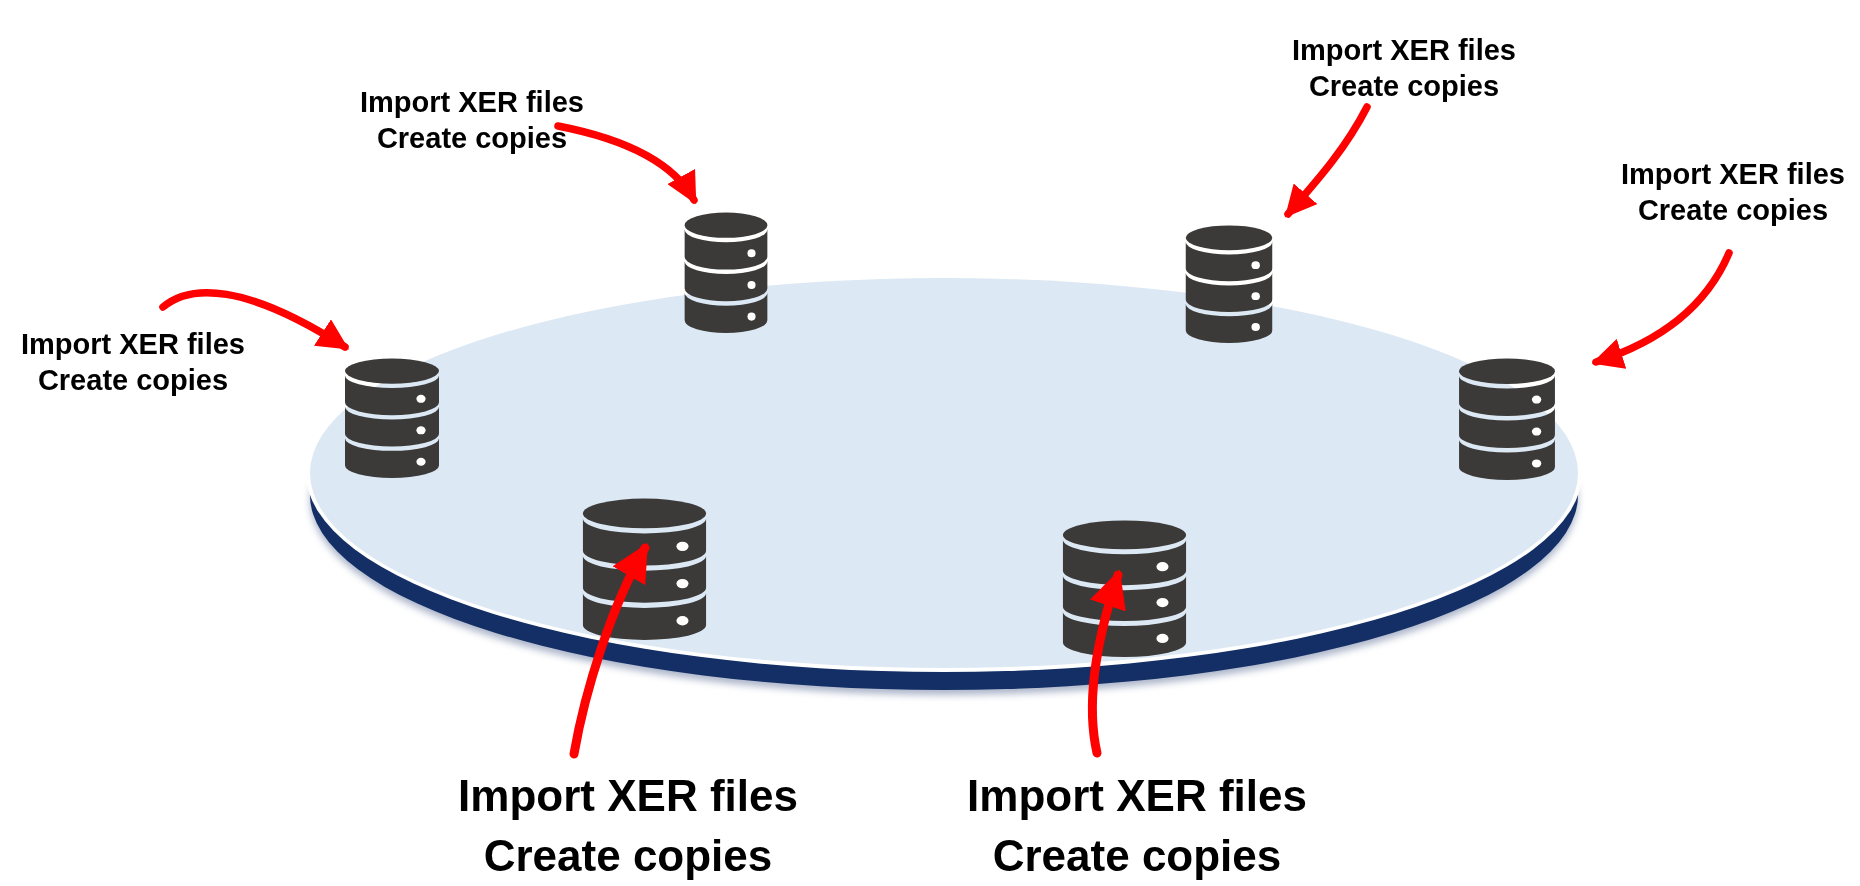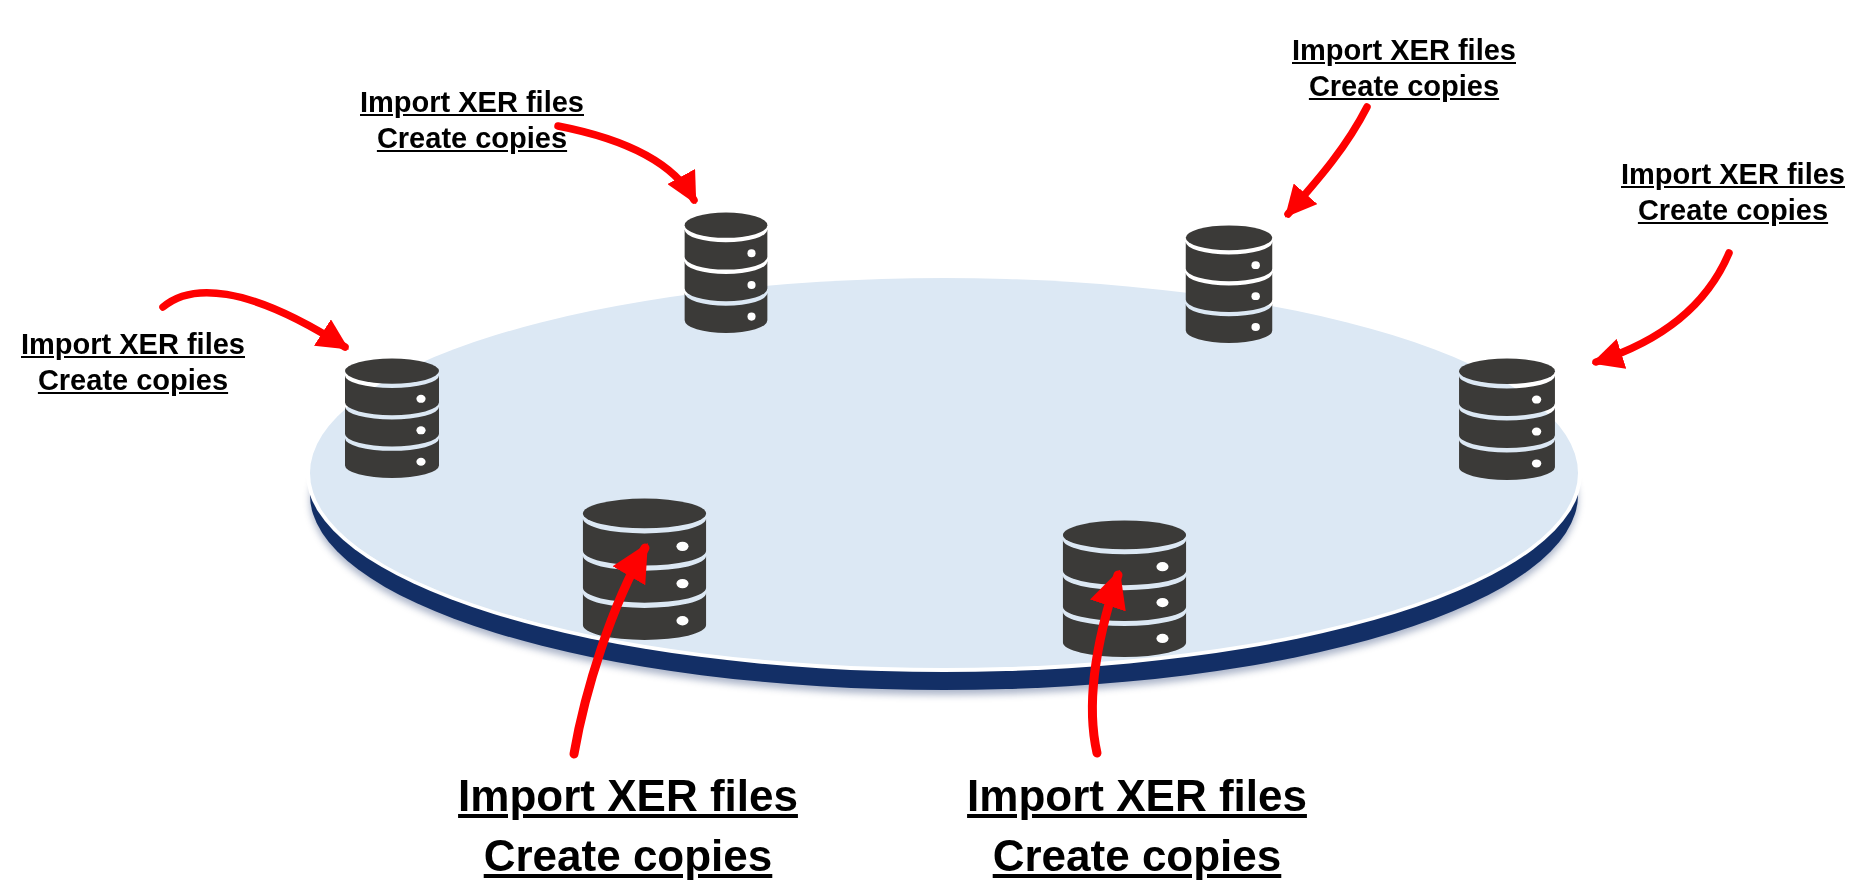--- a/index.html
+++ b/index.html
@@ -18,21 +18,21 @@
     background:#DCE8F4;border-radius:50%;z-index:2;
     box-shadow:0 0 0 4px #ffffff;
   }
   
   .db{position:absolute;z-index:3;display:block;}
   
   .arrows{position:absolute;left:0;top:0;width:1860px;height:886px;z-index:4;pointer-events:none;}
   
   .label{
     position:absolute;z-index:5;text-align:center;color:#000000;font-weight:bold;
-    font-size:29px;line-height:36px;letter-spacing:0px;text-decoration:underline;
+    font-size:29px;line-height:36px;letter-spacing:0px;
   }
   .label.large{font-size:44px;line-height:60px;}
   .label div{white-space:nowrap;}
 </style>
 </head>
 <body>
 
 <div class="canvas">
 
   <svg width="0" height="0" style="position:absolute" aria-hidden="true">

